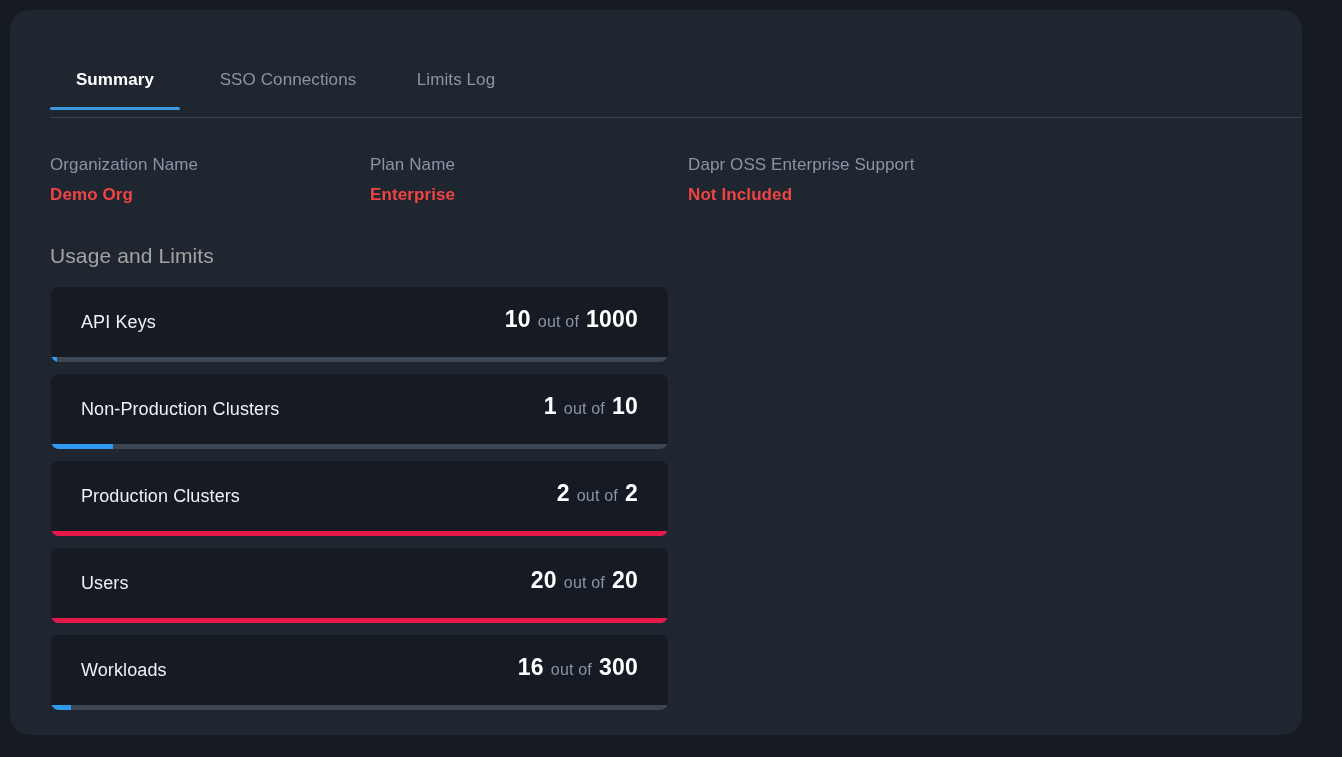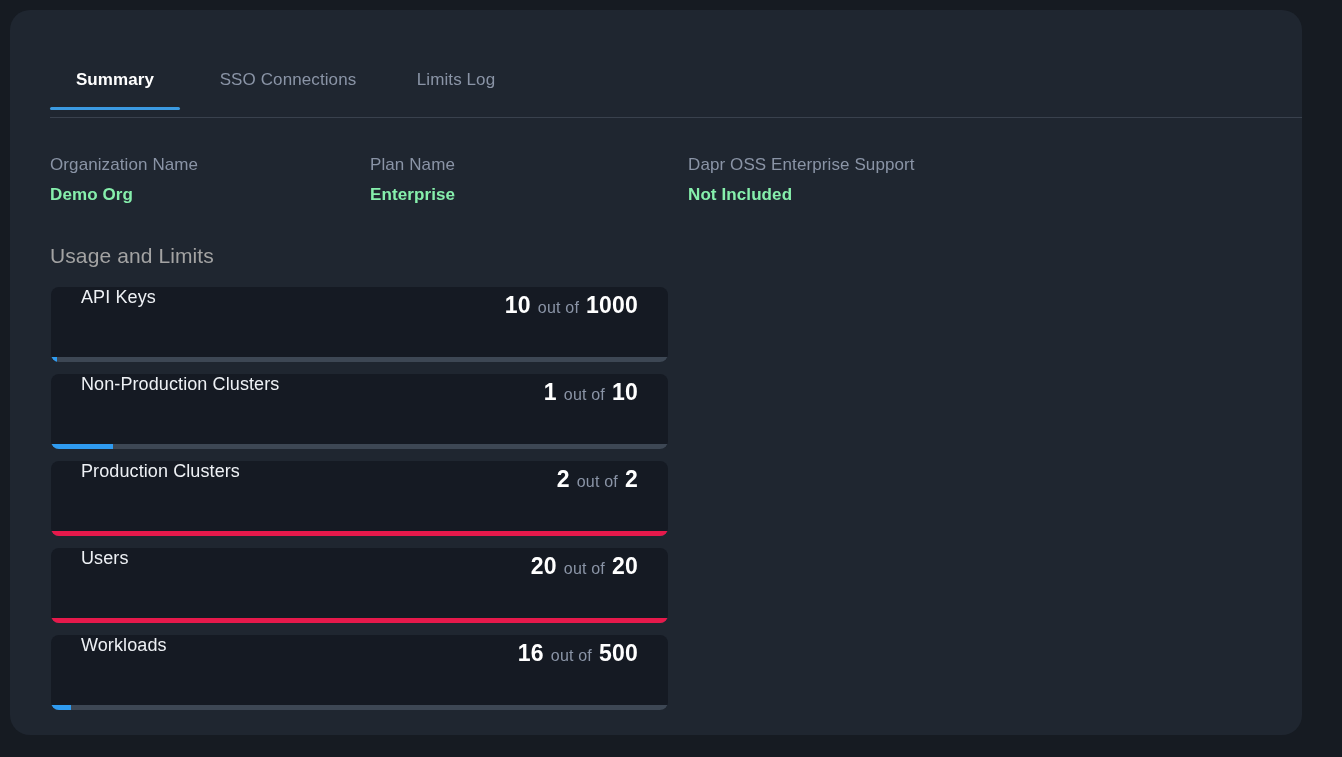--- a/index.html
+++ b/index.html
@@ -95,21 +95,21 @@
   .info-label {
     font-size: 17px;
     color: #8a94a6;
     line-height: 22px;
     letter-spacing: 0.1px;
   }
   .info-value {
     margin-top: 8px;
     font-size: 17px;
     font-weight: bold;
-    color: #86efac;
+    color: #ef4444;
     line-height: 22px;
     letter-spacing: 0.1px;
   }
 
   
   .section-title {
     position: absolute;
     left: 40px;
     top: 234px;
     font-size: 21px;
@@ -135,21 +135,21 @@
     overflow: hidden;
   }
 
   .card-row {
     position: absolute;
     left: 30px;
     right: 30px;
     top: 0;
     height: 70px;
     display: flex;
-    align-items: flex-start;
+    align-items: center;
     justify-content: space-between;
   }
 
   .card-label {
     font-size: 18px;
     color: #eef1f5;
     letter-spacing: 0.1px;
     white-space: nowrap;
   }
 
@@ -292,21 +292,21 @@
         <div class="progress-fill full" style="width: 100%;"></div>
       </div>
     </div>
 
     <div class="card">
       <div class="card-row">
         <div class="card-label">Workloads</div>
         <div class="card-usage">
           <span class="usage-current">16</span>
           <span class="usage-sep">out of</span>
-          <span class="usage-limit">500</span>
+          <span class="usage-limit">300</span>
         </div>
       </div>
       <div class="progress-track">
         <div class="progress-fill" style="width: 3.2%;"></div>
       </div>
     </div>
 
   </div>
 </div>
 

